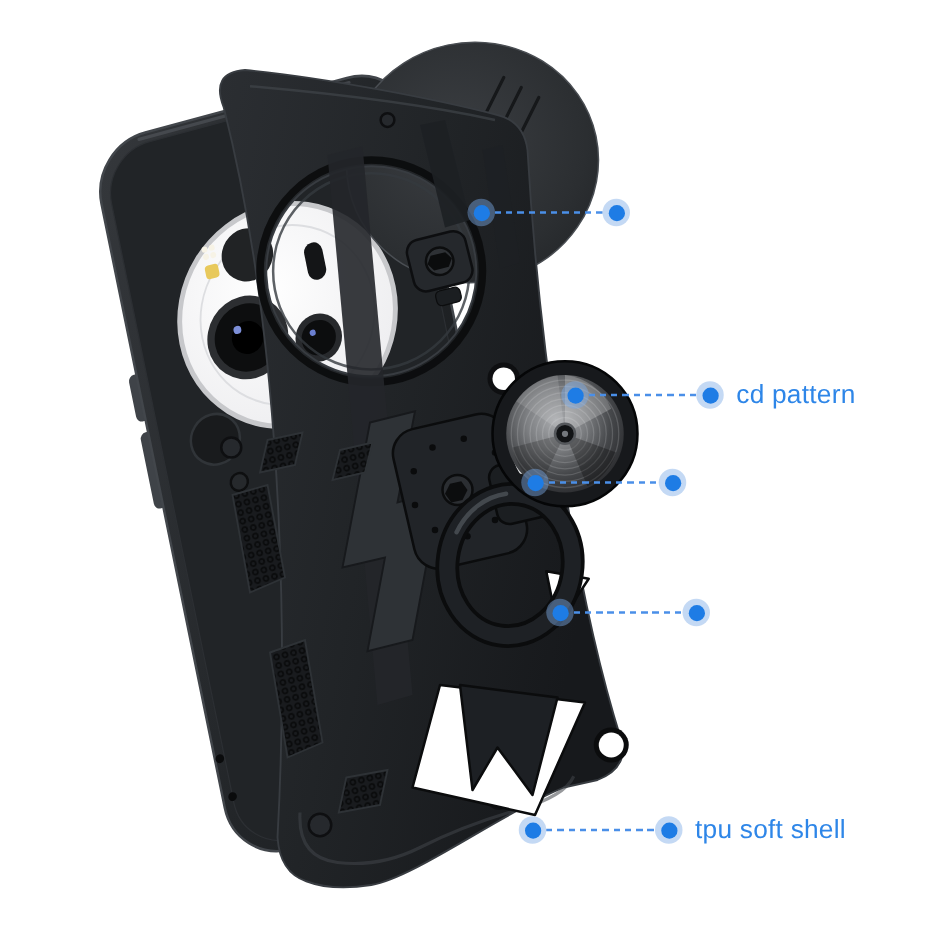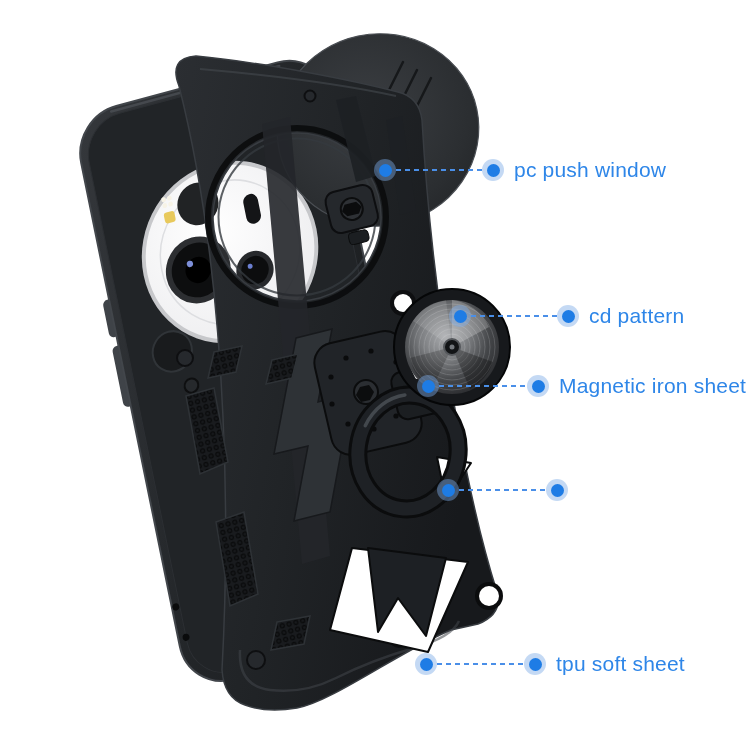--- a/index.html
+++ b/index.html
@@ -211,21 +211,20 @@
   </svg>
 
   <div class="callout" style="left:374px;top:158px;">
     <span class="dot">
         <span class="core"></span>
       </span>
     <span class="leader" style="width:86px;"></span>
     <span class="dot">
         <span class="core"></span>
       </span>
-    <span class="label">pc push window</span>
   </div>
 
   <div class="callout" style="left:449px;top:304px;">
     <span class="dot">
         <span class="core"></span>
       </span>
     <span class="leader" style="width:86px;"></span>
     <span class="dot">
         <span class="core"></span>
       </span>
@@ -233,37 +232,36 @@
   </div>
 
   <div class="callout" style="left:417px;top:374px;">
     <span class="dot">
         <span class="core"></span>
       </span>
     <span class="leader" style="width:88px;"></span>
     <span class="dot">
         <span class="core"></span>
       </span>
-    <span class="label">Magnetic iron sheet</span>
   </div>
 
   <div class="callout" style="left:437px;top:478px;">
     <span class="dot">
         <span class="core"></span>
       </span>
     <span class="leader" style="width:87px;"></span>
     <span class="dot">
         <span class="core"></span>
       </span>
   </div>
 
   <div class="callout" style="left:415px;top:652px;">
     <span class="dot">
         <span class="core"></span>
       </span>
     <span class="leader" style="width:87px;"></span>
     <span class="dot">
         <span class="core"></span>
       </span>
-    <span class="label">tpu soft sheet</span>
+    <span class="label">tpu soft shell</span>
   </div>
 
 </div>
 
 </body></html>

